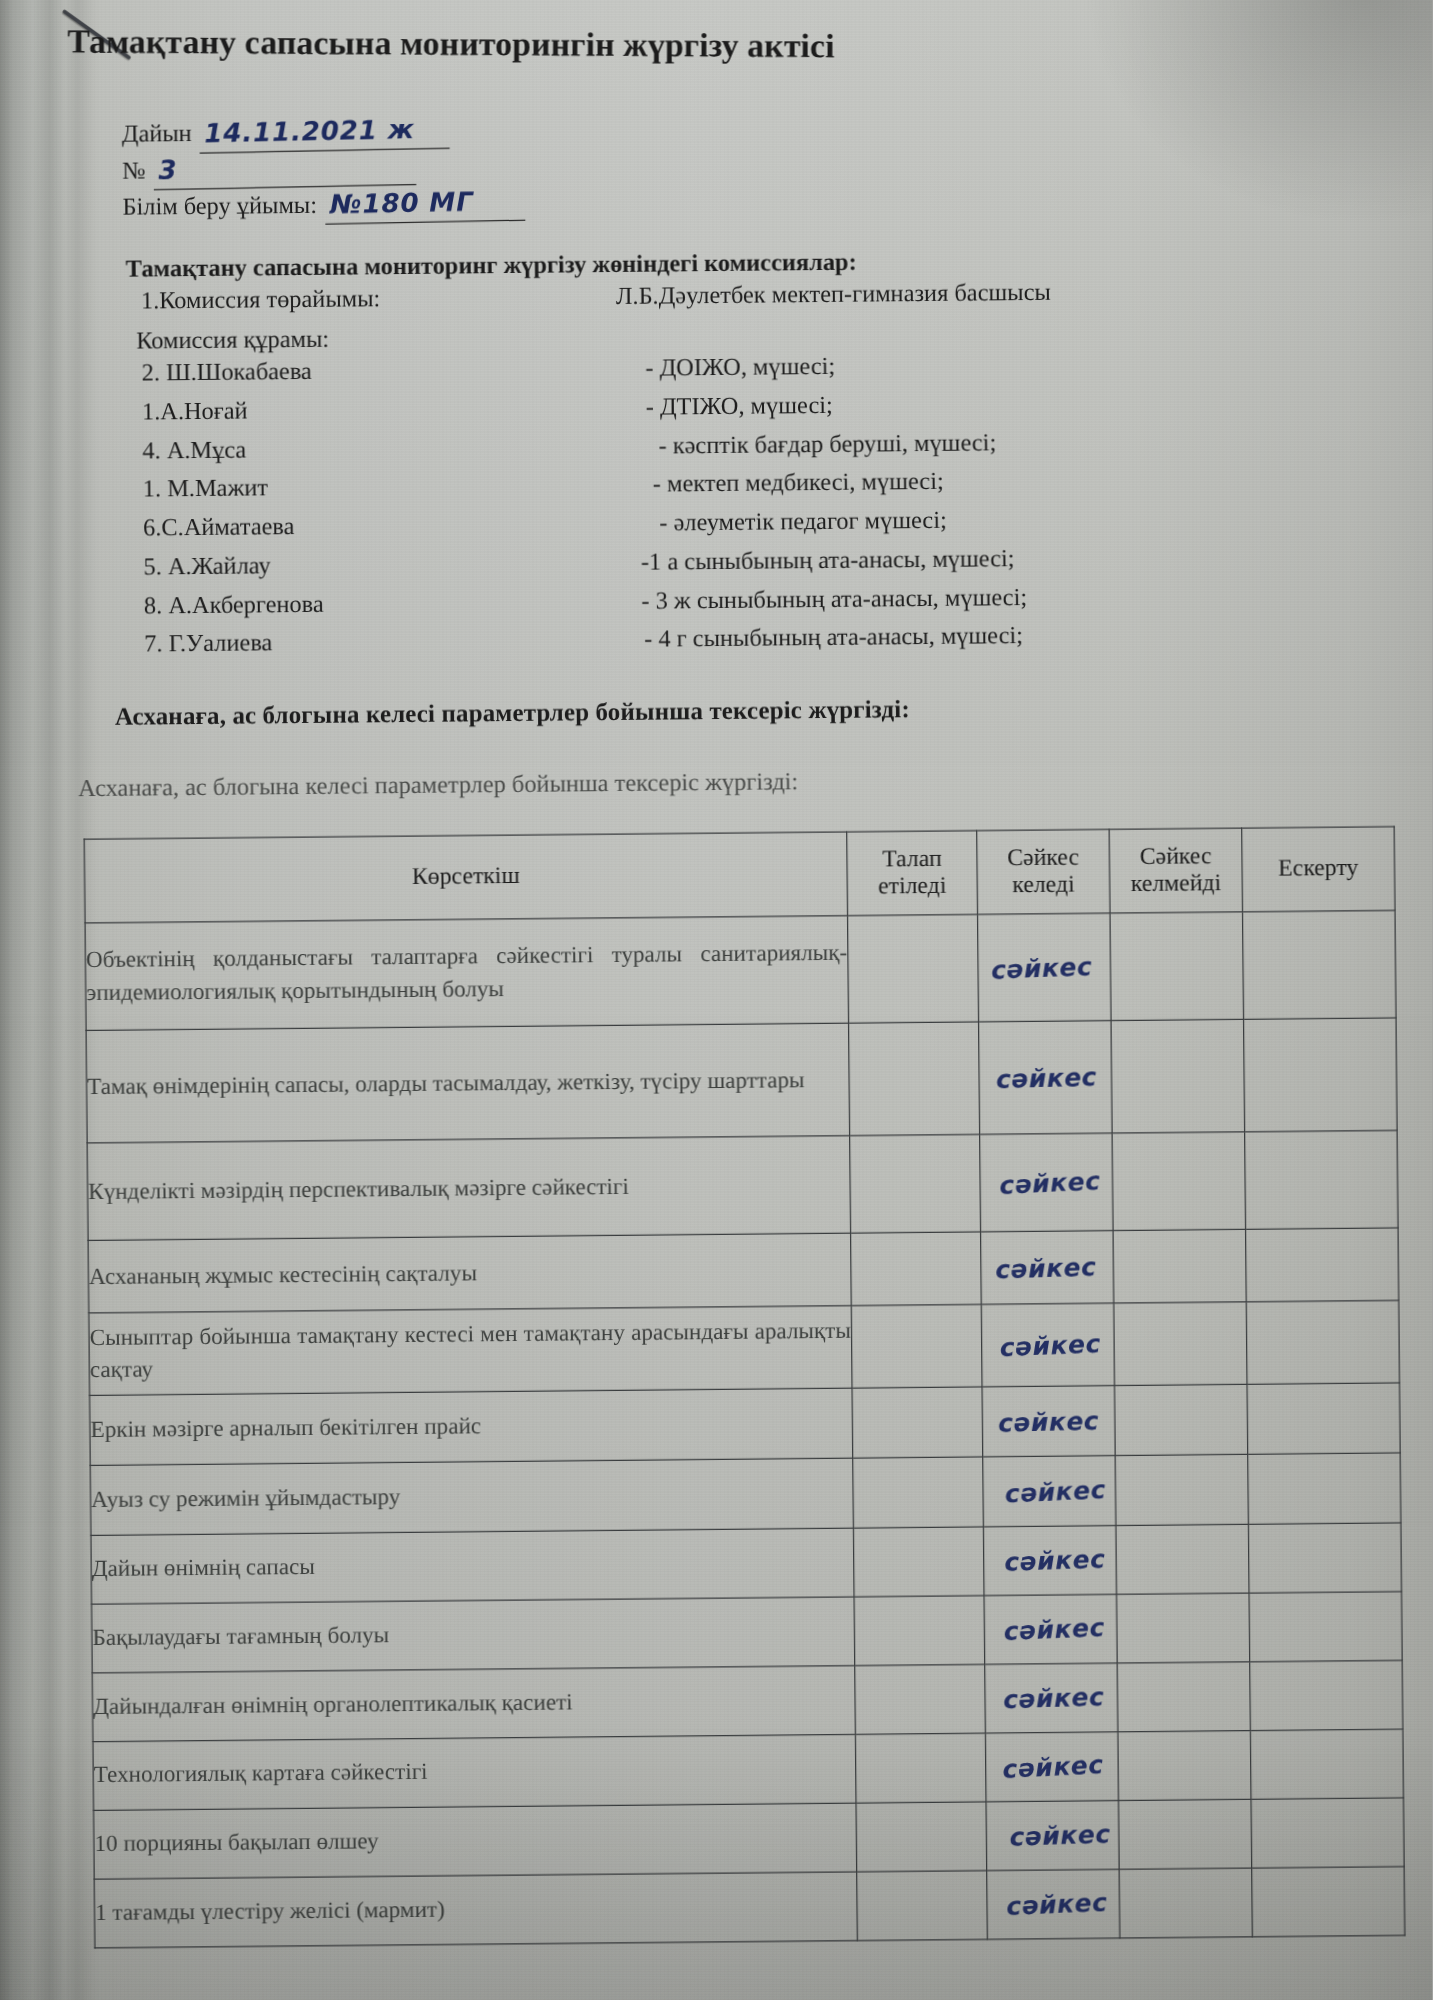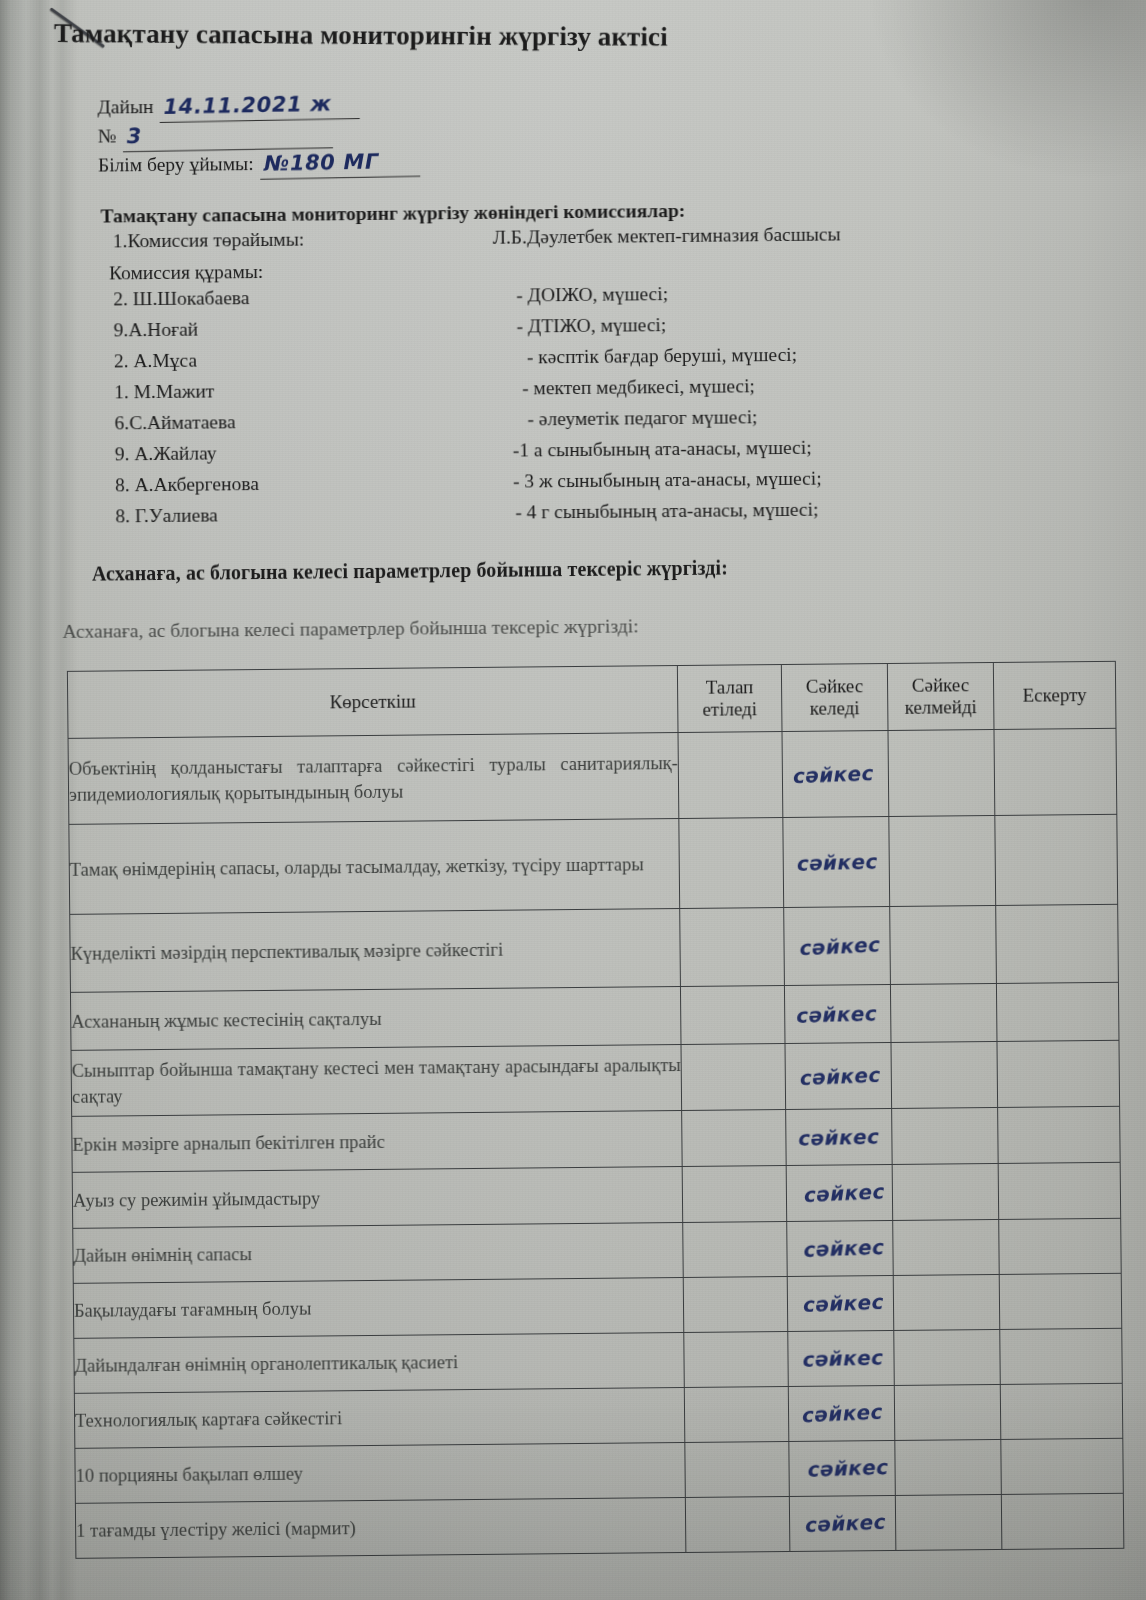--- a/index.html
+++ b/index.html
@@ -195,45 +195,45 @@
         <span class="lbl">1.Комиссия төрайымы:</span>
         <span class="val">Л.Б.Дәулетбек  мектеп-гимназия басшысы</span>
       </div>
       <div class="comm-sub">Комиссия құрамы:</div>
       <div id="members-list">
           <div class="member">
             <span class="m-name">2. Ш.Шокабаева</span>
             <span class="m-role" style="left: 415px;">- ДОІЖО, мүшесі;</span>
           </div>
           <div class="member">
-            <span class="m-name">9.А.Ноғай</span>
+            <span class="m-name">1.А.Ноғай</span>
             <span class="m-role" style="left: 415px;">- ДТІЖО, мүшесі;</span>
           </div>
           <div class="member">
-            <span class="m-name">2. А.Мұса</span>
+            <span class="m-name">4. А.Мұса</span>
             <span class="m-role" style="left: 425px;">- кәсптік бағдар беруші, мүшесі;</span>
           </div>
           <div class="member">
             <span class="m-name">1. М.Мажит</span>
             <span class="m-role" style="left: 420px;">- мектеп медбикесі, мүшесі;</span>
           </div>
           <div class="member">
             <span class="m-name">6.С.Айматаева</span>
             <span class="m-role" style="left: 425px;">- әлеуметік педагог мүшесі;</span>
           </div>
           <div class="member">
-            <span class="m-name">9. А.Жайлау</span>
+            <span class="m-name">5. А.Жайлау</span>
             <span class="m-role" style="left: 410px;">-1 а сыныбының ата-анасы, мүшесі;</span>
           </div>
           <div class="member">
             <span class="m-name">8. А.Акбергенова</span>
             <span class="m-role" style="left: 410px;">- 3 ж сыныбының ата-анасы, мүшесі;</span>
           </div>
           <div class="member">
-            <span class="m-name">8. Г.Уалиева</span>
+            <span class="m-name">7. Г.Уалиева</span>
             <span class="m-role" style="left: 412px;">- 4 г сыныбының ата-анасы, мүшесі;</span>
           </div>
         </div>
     </div>
 
     <div class="section-bold">Асханаға, ас блогына келесі параметрлер бойынша тексеріс жүргізді:</div>
     <div class="section-plain">Асханаға, ас блогына келесі параметрлер бойынша тексеріс жүргізді:</div>
 
     <div id="tbl-wrap">
       <table class="chk">

